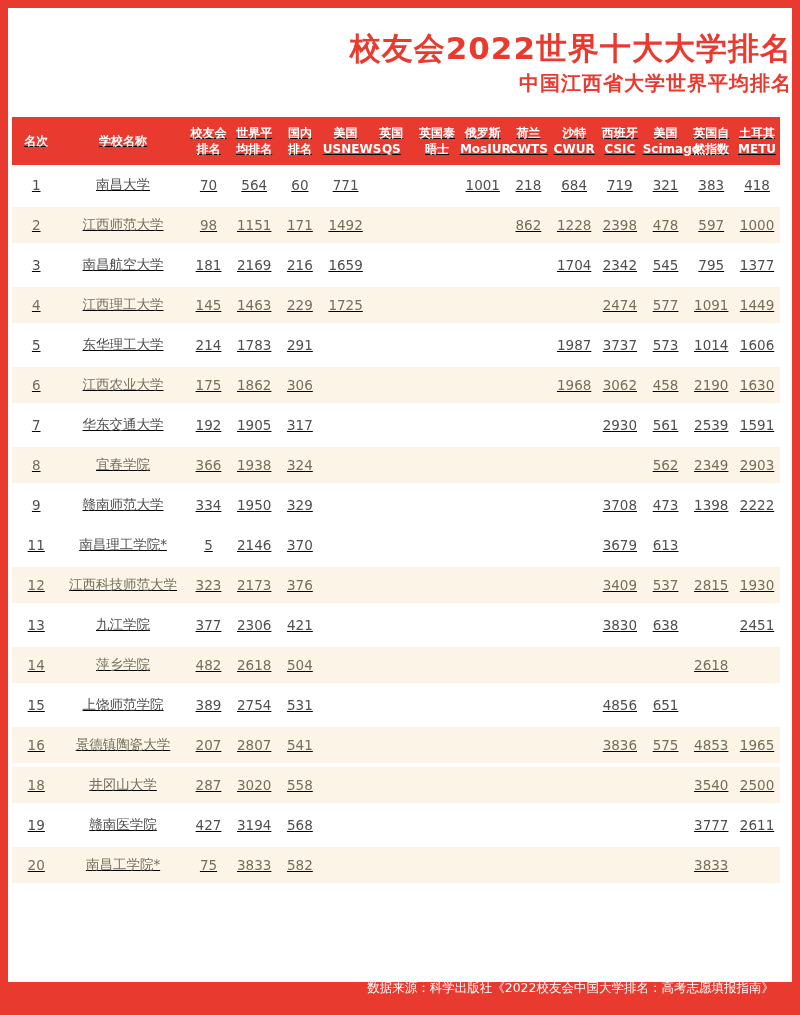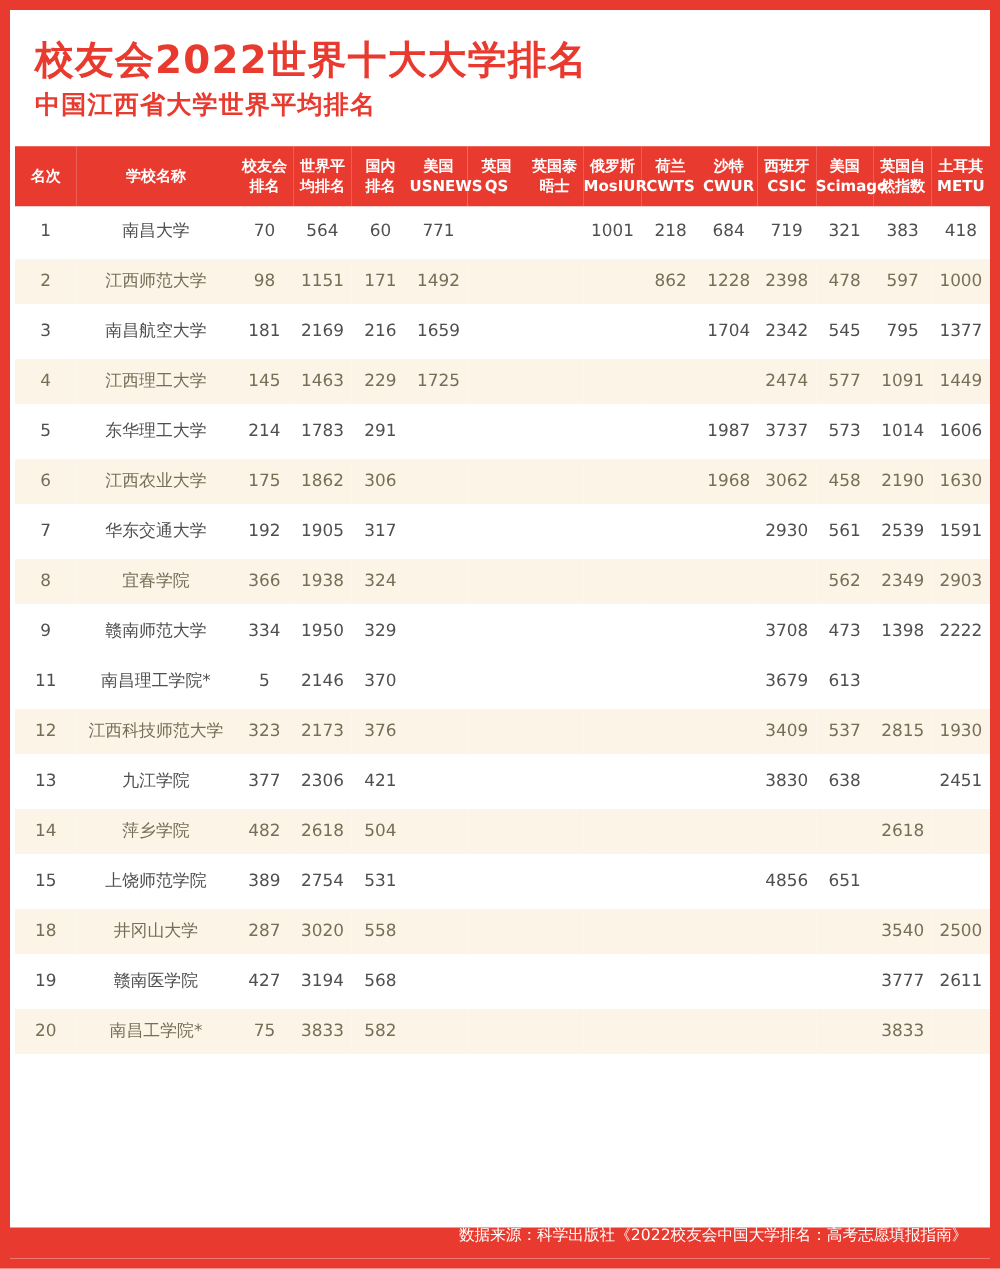--- a/index.html
+++ b/index.html
@@ -11,40 +11,40 @@
   html,body{margin:0;padding:0;background:#fff;}
   .page{
     position:relative;
     width:800px;height:1015px;
     box-sizing:border-box;
     background:#fff;
     border:8px solid var(--red);
     font-family:"DejaVu Sans","Liberation Sans",sans-serif;
     overflow:hidden;
   }
-  .header-area{text-align:left;padding-left:20px;}
+  .header-area{text-align:right;padding-left:20px;}
   .title{
     margin-top:21px;
     font-size:31px;
     font-weight:bold;
     color:var(--red);
     line-height:38px;
     letter-spacing:1px;
   }
   .subtitle{
     margin-top:3px;
     font-size:20px;
     font-weight:bold;
     color:var(--red);
     line-height:26px;
     letter-spacing:1px;
   }
   .table-wrap{
     position:absolute;
-    left:4px;right:0;top:109px;
+    left:4px;right:12px;top:109px;text-decoration:underline;
   }
   table{
     width:100%;
     border-collapse:collapse;
     table-layout:fixed;
   }
   thead th{
     background:var(--red);
     color:#ffffff;
     font-size:12px;
@@ -380,20 +380,37 @@
             <td></td>
             <td></td>
             <td></td>
             <td></td>
             <td>4856</td>
             <td>651</td>
             <td></td>
             <td></td>
           </tr>
           <tr class="alt">
+            <td>16</td>
+            <td>景德镇陶瓷大学</td>
+            <td>207</td>
+            <td>2807</td>
+            <td>541</td>
+            <td></td>
+            <td></td>
+            <td></td>
+            <td></td>
+            <td></td>
+            <td></td>
+            <td>3836</td>
+            <td>575</td>
+            <td>4853</td>
+            <td>1965</td>
+          </tr>
+          <tr class="alt">
             <td>18</td>
             <td>井冈山大学</td>
             <td>287</td>
             <td>3020</td>
             <td>558</td>
             <td></td>
             <td></td>
             <td></td>
             <td></td>
             <td></td>

